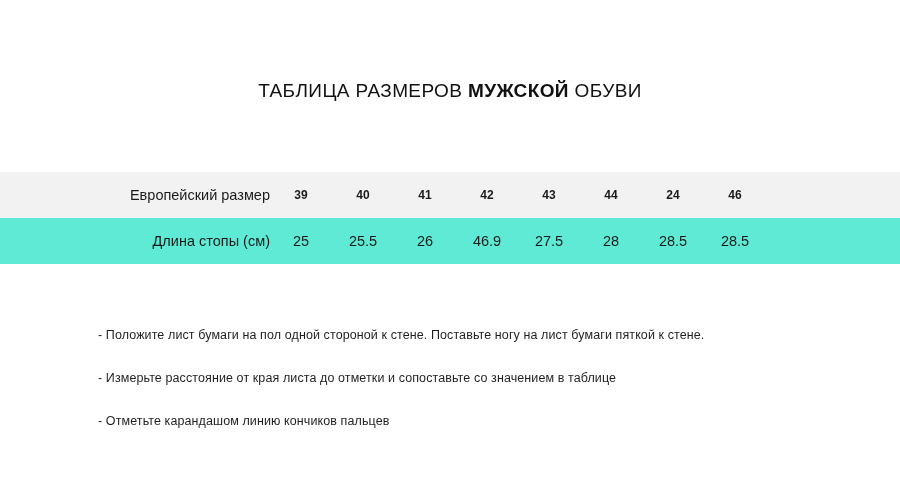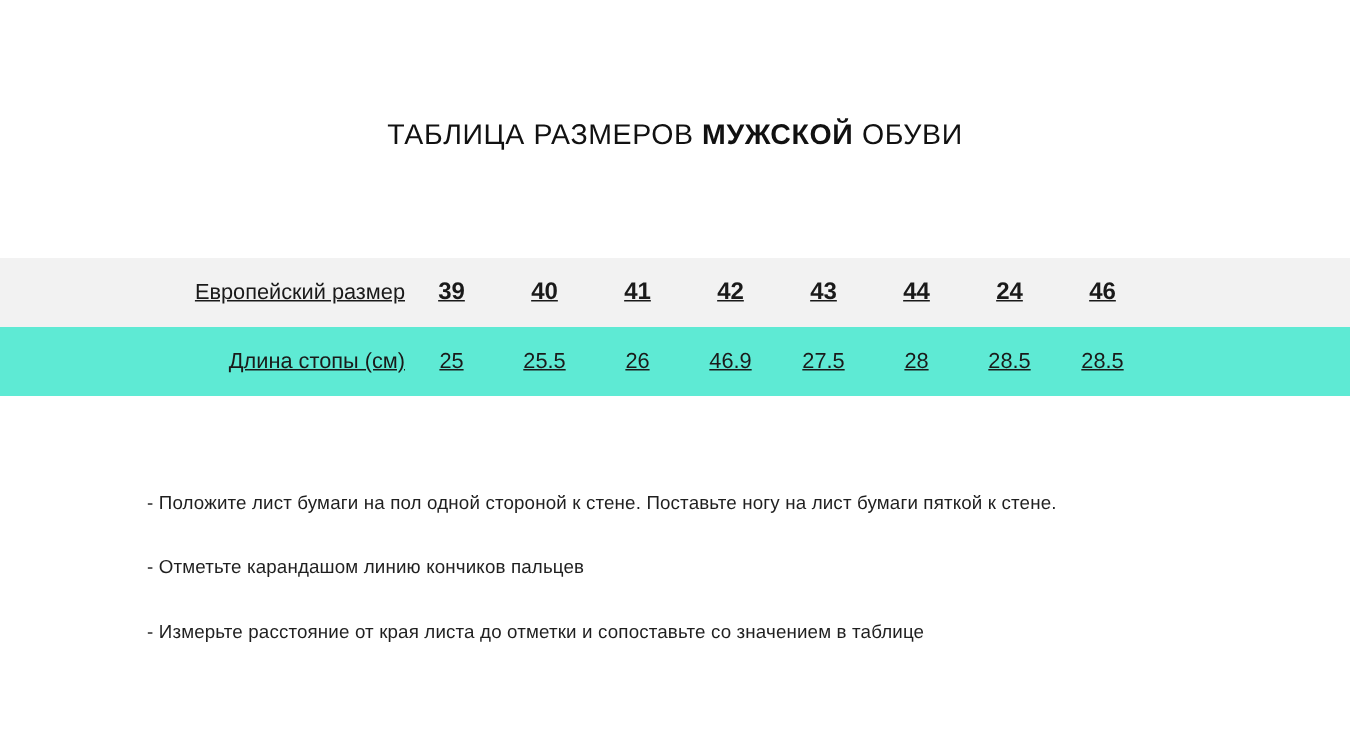--- a/index.html
+++ b/index.html
@@ -36,21 +36,20 @@
   .table-wrap {
     position: absolute;
     top: 172px;
     left: 0;
     width: 900px;
   }
   table.size-table {
     width: 900px;
     border-collapse: collapse;
     table-layout: fixed;
-    text-decoration: underline;
   }
   table.size-table tr.row-head {
     background: #f2f2f2;
   }
   table.size-table tr.row-body {
     background: #5eead4;
   }
   table.size-table td {
     height: 46px;
     font-size: 14.5px;
@@ -67,21 +66,21 @@
   }
   td.val-cell {
     width: 62px;
     text-align: center;
   }
   td.spacer-cell {
     width: 134px;
   }
   tr.row-head td.val-cell {
     font-weight: bold;
-    font-size: 16px;
+    font-size: 12px;
   }
   tr.row-body td.val-cell {
     font-weight: 400;
     font-size: 14.5px;
   }
   .notes {
     position: absolute;
     top: 318px;
     left: 98px;
     width: 760px;
@@ -133,17 +132,17 @@
           <td class="val-cell">28.5</td>
           <td class="val-cell">28.5</td>
           <td class="spacer-cell"></td>
         </tr>
       </tbody>
     </table>
   </div>
 
   <div class="notes">
     <div class="note">- Положите лист бумаги на пол одной стороной к стене. Поставьте ногу на лист бумаги пяткой к стене.</div>
+    <div class="note">- Измерьте расстояние от края листа до отметки и сопоставьте со значением в таблице</div>
     <div class="note">- Отметьте карандашом линию кончиков пальцев</div>
-    <div class="note">- Измерьте расстояние от края листа до отметки и сопоставьте со значением в таблице</div>
   </div>
 
 </div>
 
 </body></html>

